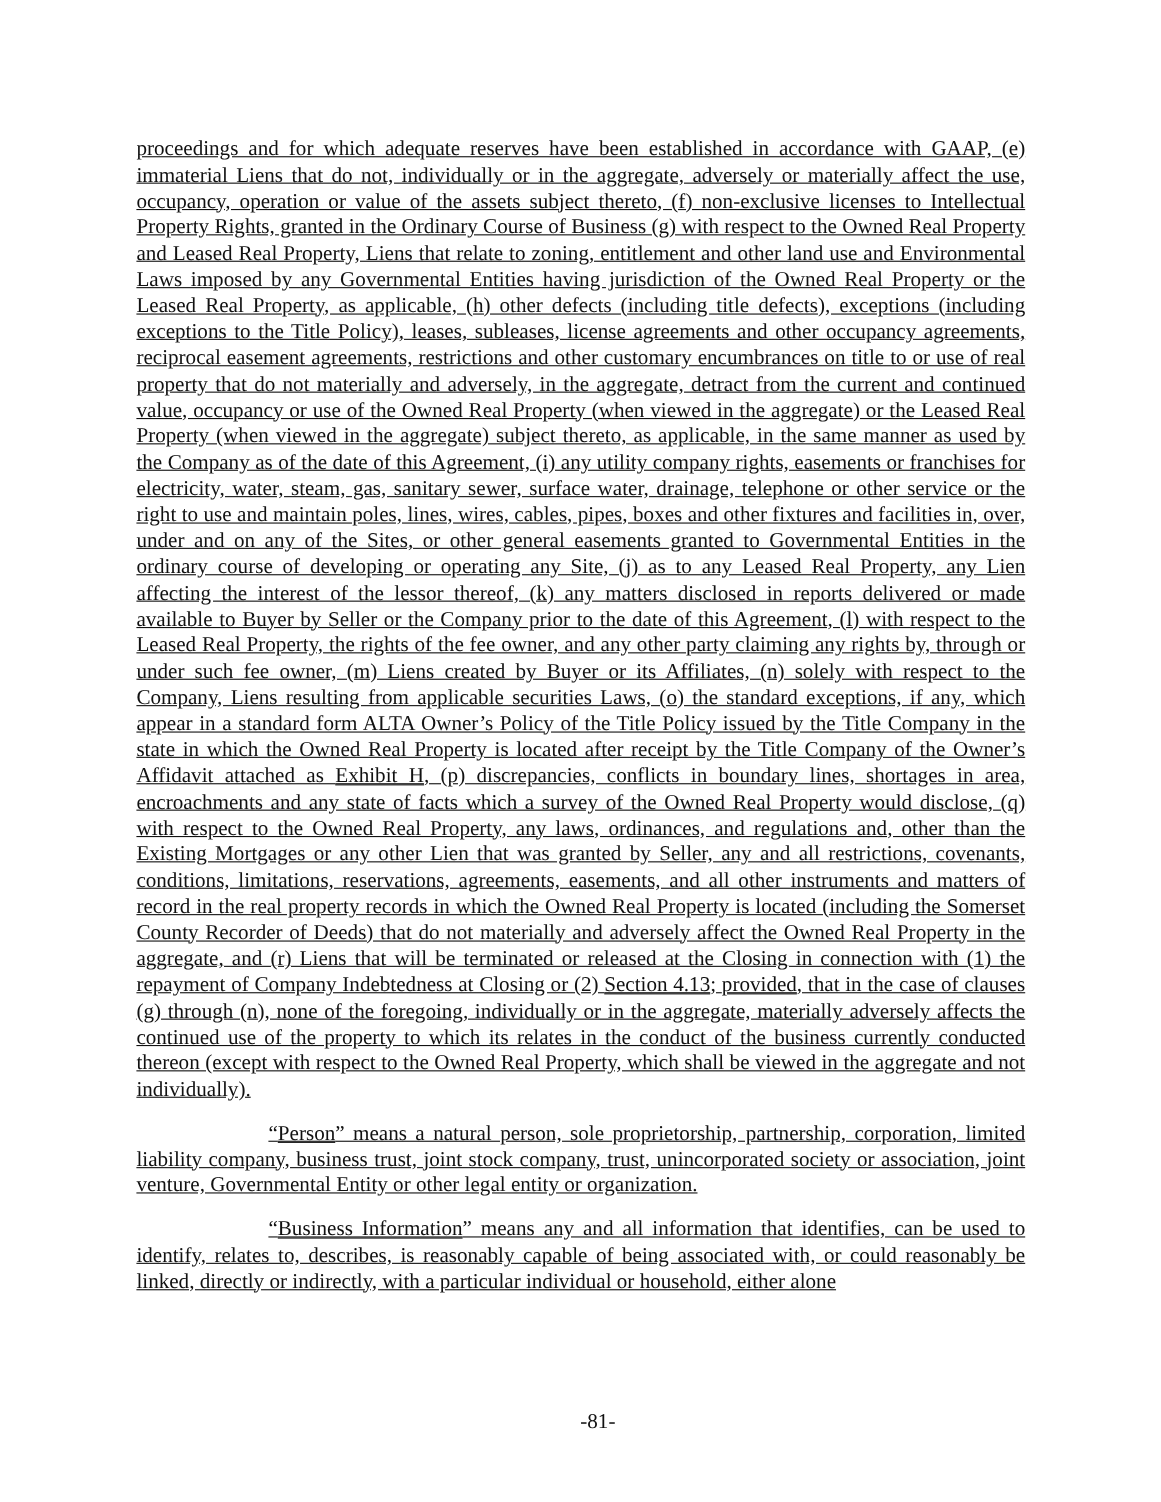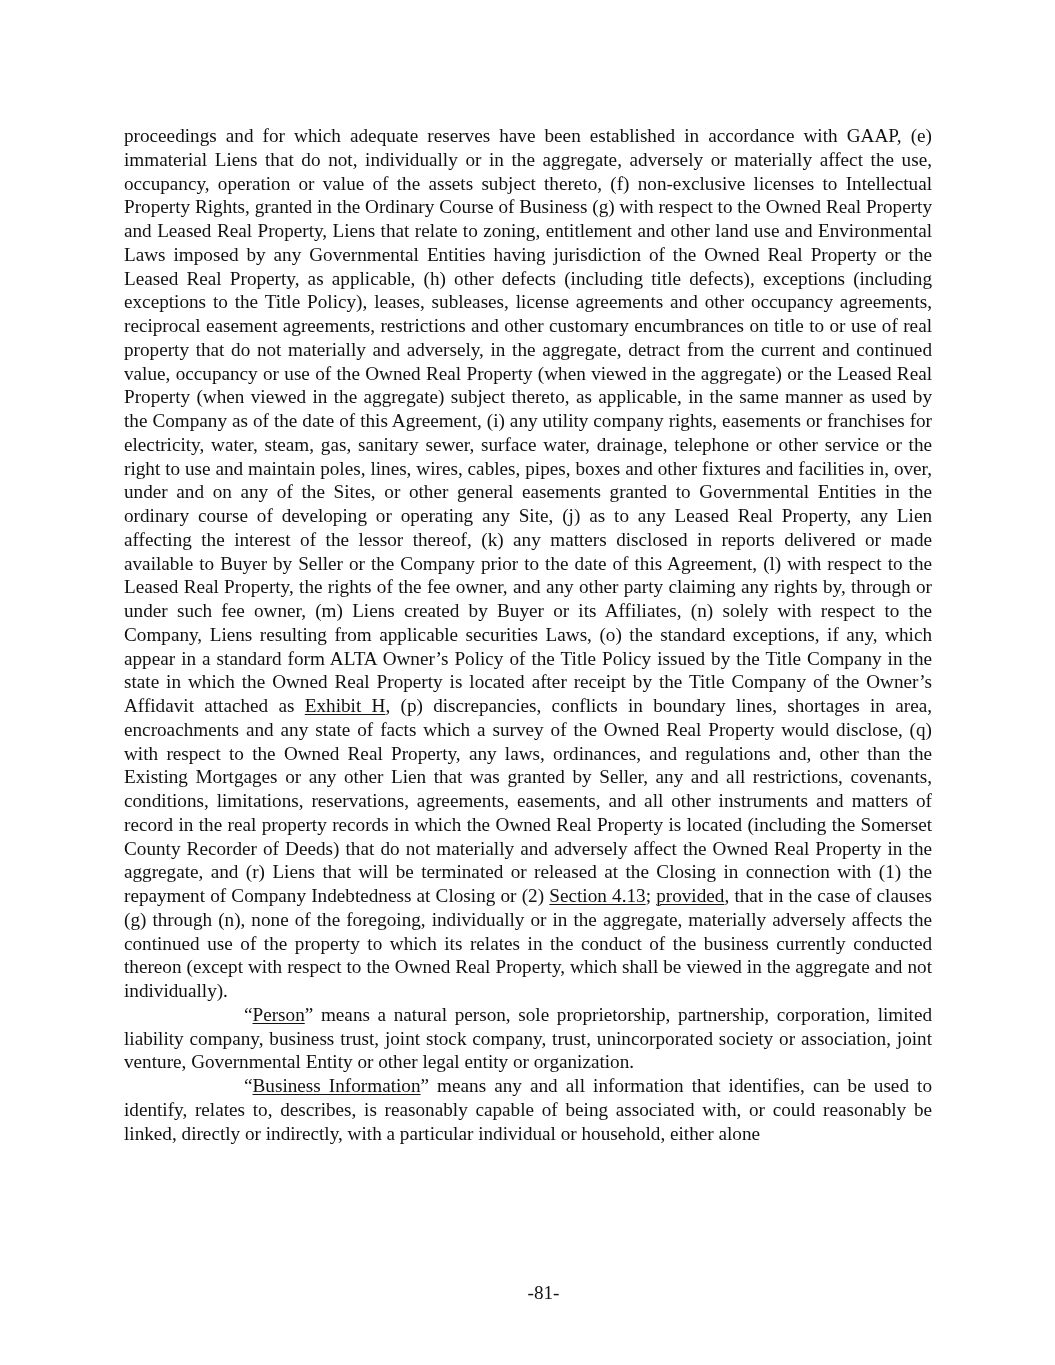--- a/index.html
+++ b/index.html
@@ -19,23 +19,24 @@
     position: absolute;
     left: 124px;
     top: 124px;
     width: 808px;
   }
   .para {
     font-size: 19.2px;
     line-height: 23.75px;
     text-align: justify;
     margin: 0;
+    text-decoration: underline;
   }
   .para + .para {
-    margin-top: 0;
+    margin-top: 16px;
   }
   .indent {
     text-indent: 120px;
   }
   .u {
     text-decoration: underline;
     text-underline-offset: 2px;
     text-decoration-thickness: 1px;
   }
   .page-number {

